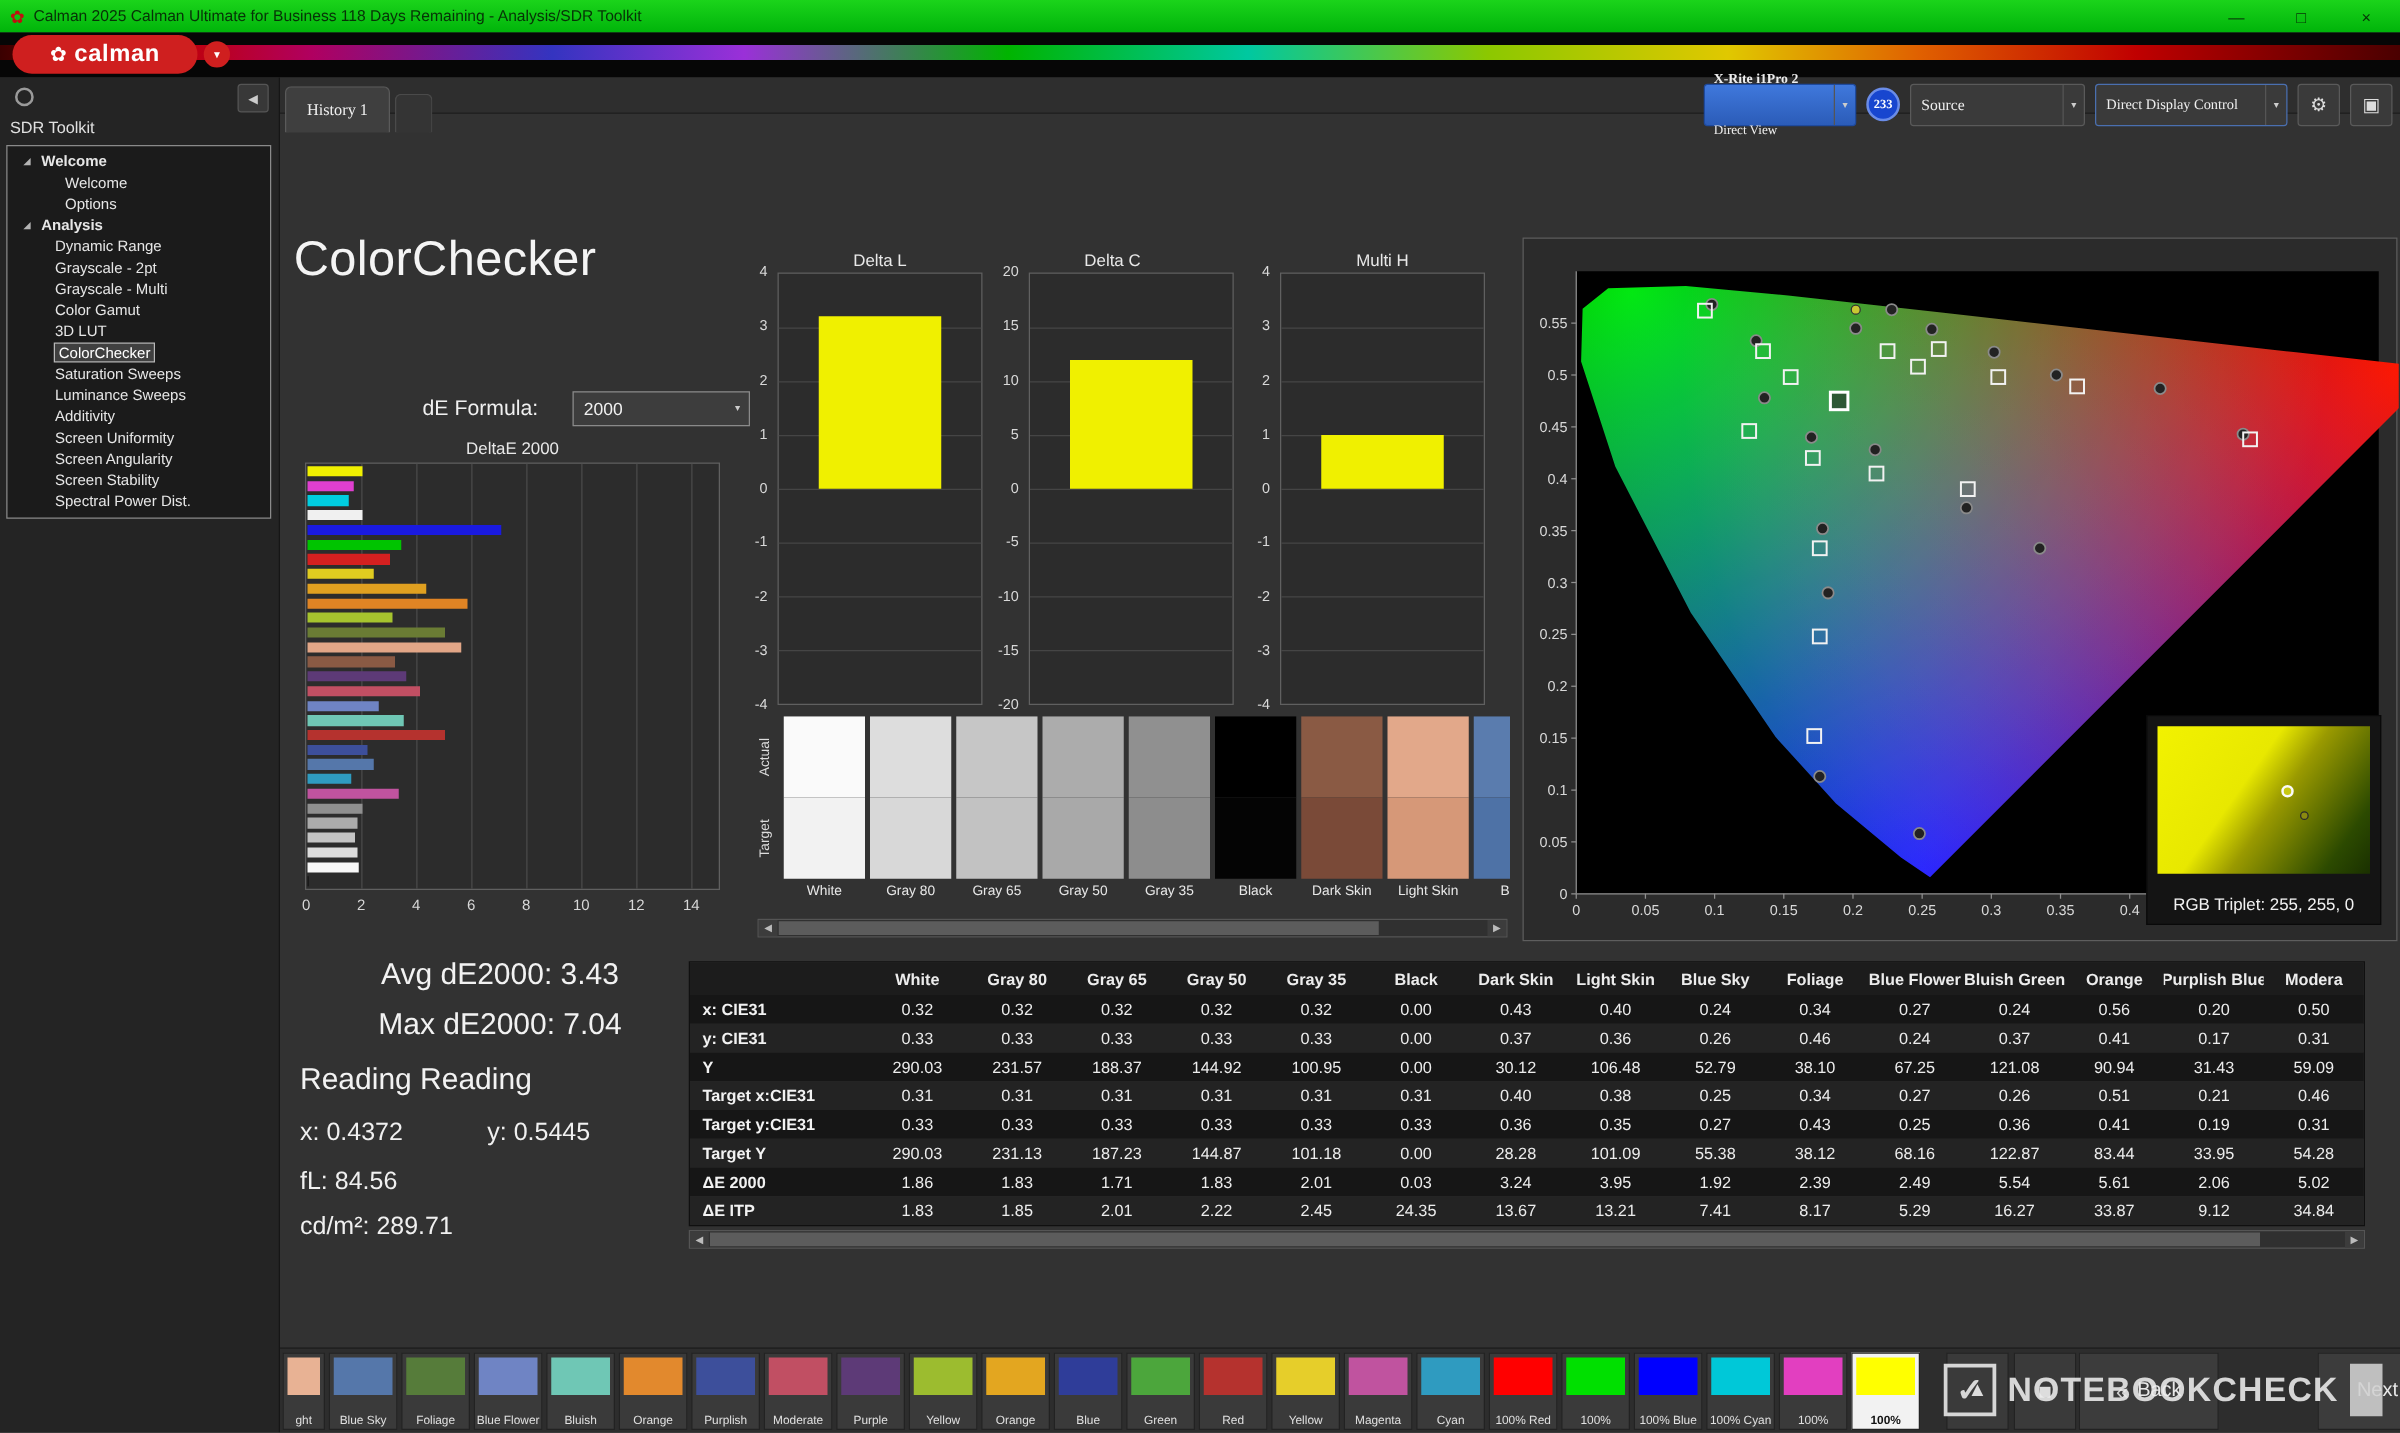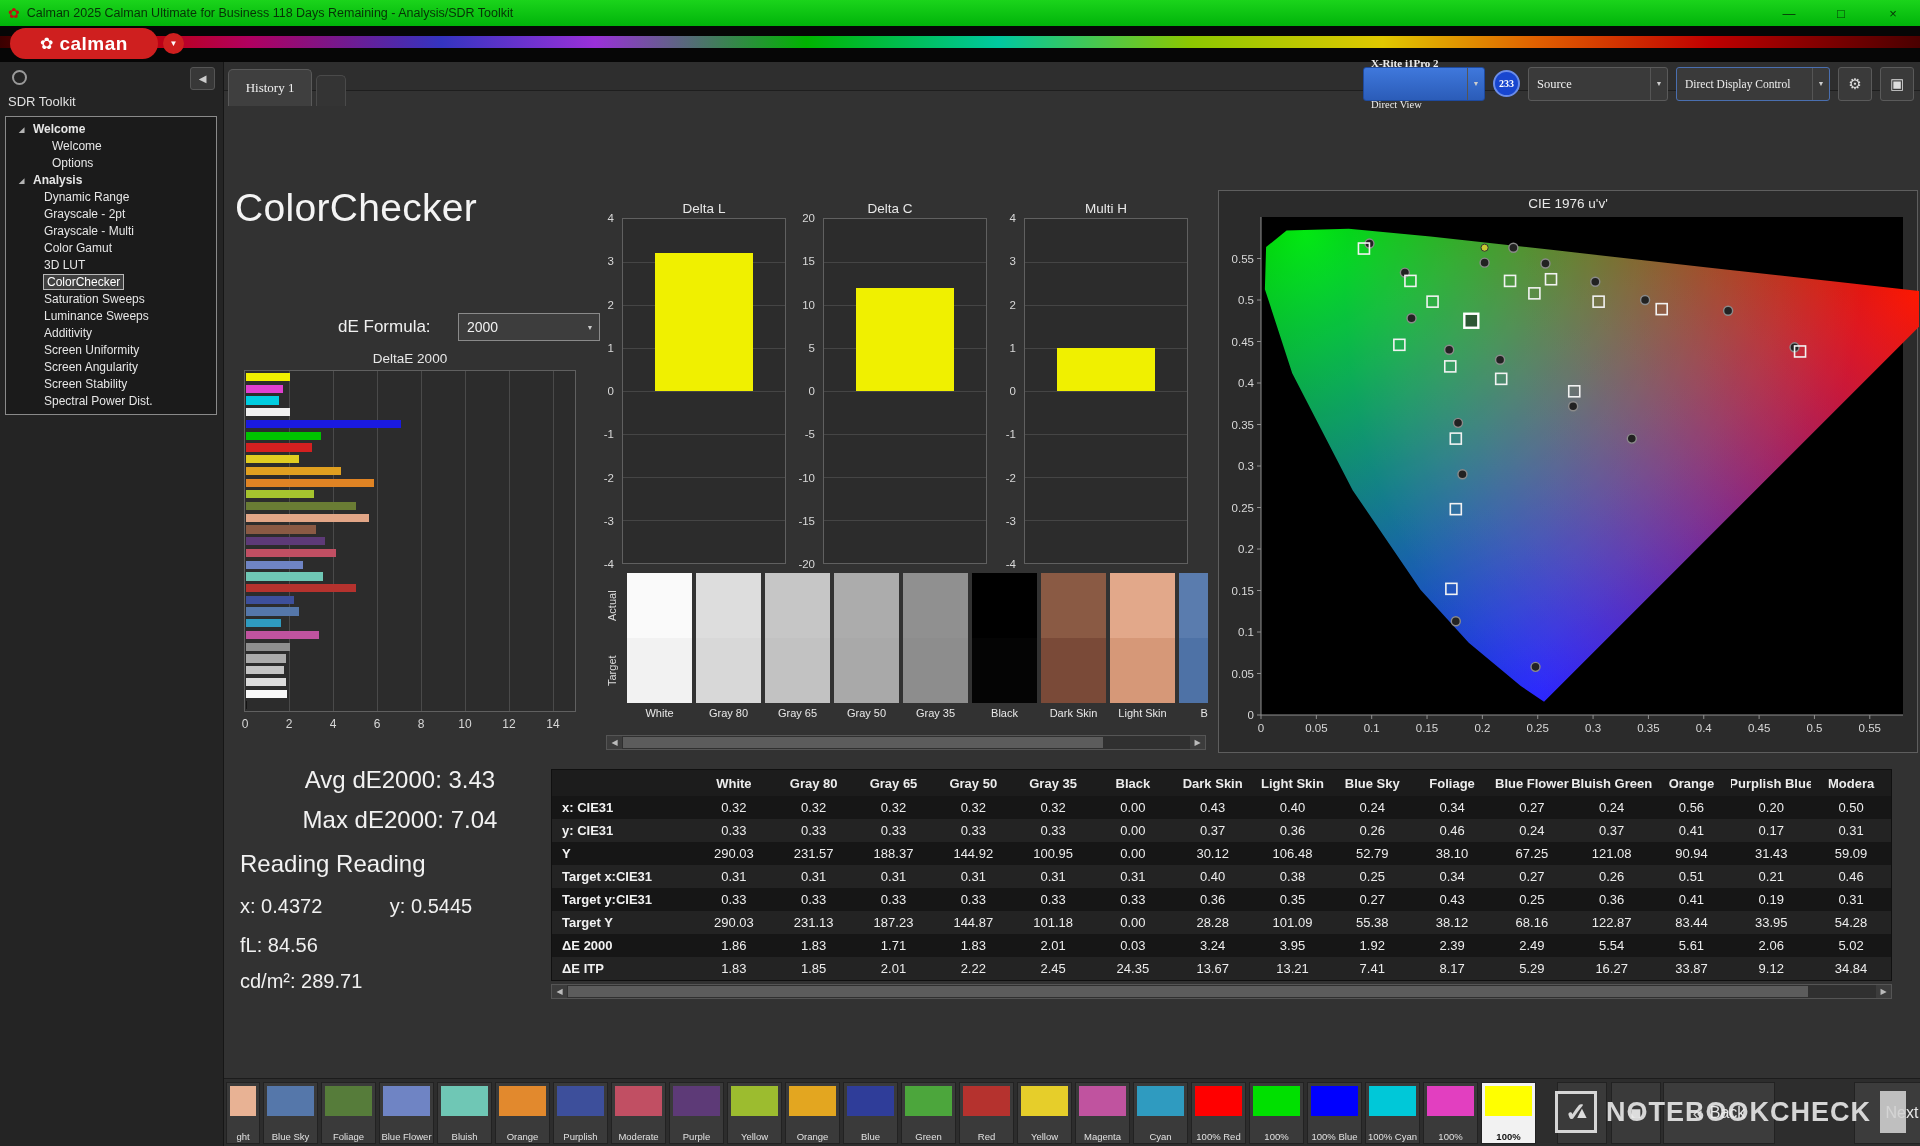--- a/index.html
+++ b/index.html
@@ -384,21 +384,20 @@
     <div class="scroll-btn">
         <span>◀</span>
       </div>
     <div class="scroll-thumb" style="width:480px;"></div>
     <div class="scroll-btn" style="margin-left:auto;">
         <span>▶</span>
       </div>
   </div>
 
   <div id="cie-panel">
-    <div id="cie-title">CIE 1976 u'v'</div>
     <svg id="cie-svg" width="700" height="563">
         <defs>
           <clipPath id="locusClip">
             <polygon points="325.03344827586204,510.803 301.7886206896552,494.95 249.76448275862072,451.707 201.5037931034483,398.67 133.65103448275863,299.236 73.21448275862069,182.289 45.87413793103448,98.12699999999995 47.09172413793104,56.04599999999999 67.56931034482758,39.528999999999996 129.66620689655173,37.86899999999997 211.46586206896555,45.42199999999997 332.3389655172414,58.867999999999995 488.6327586206897,76.38099999999997 617.8075862068965,90.82299999999992 732.0393103448276,103.60500000000002"></polygon>
           </clipPath>
           <radialGradient id="gR">
             <stop offset="0" stop-color="#ff1800"></stop>
             <stop offset="1" stop-color="#000000"></stop>
           </radialGradient>
           <radialGradient id="gG">
@@ -497,20 +496,27 @@
         <rect x="174.86206896551724" y="148.32" width="11" height="11" fill="none" stroke="#f2f2f2" stroke-width="1.6"></rect>
         <rect x="225.77931034482762" y="169.90000000000003" width="11" height="11" fill="none" stroke="#f2f2f2" stroke-width="1.6"></rect>
         <rect x="276.696551724138" y="182.34999999999997" width="11" height="11" fill="none" stroke="#f2f2f2" stroke-width="1.6"></rect>
         <rect x="349.75172413793103" y="194.8" width="11" height="11" fill="none" stroke="#f2f2f2" stroke-width="1.6"></rect>
         <rect x="231.31379310344826" y="242.10999999999996" width="11" height="11" fill="none" stroke="#f2f2f2" stroke-width="1.6"></rect>
         <rect x="231.31379310344826" y="312.65999999999997" width="11" height="11" fill="none" stroke="#f2f2f2" stroke-width="1.6"></rect>
         <rect x="226.88620689655173" y="392.34" width="11" height="11" fill="none" stroke="#f2f2f2" stroke-width="1.6"></rect>
         <rect x="245.31034482758625" y="122.75" width="14" height="14" fill="rgba(30,30,30,0.55)" stroke="#ffffff" stroke-width="2.4"></rect>
         <circle cx="265.5931034482759" cy="56.710000000000036" r="3.6" fill="#c8c832" stroke="#333333"></circle>
       </svg>
+    <div id="cie-inset">
+      <div class="inset-swatch">
+        <div class="inset-dot1"></div>
+        <div class="inset-dot2"></div>
+      </div>
+      <div class="inset-label">RGB Triplet: 255, 255, 0</div>
+    </div>
   </div>
 
   <div class="avg-line" style="top:766px;">Avg dE2000: 3.43</div>
   <div class="avg-line" style="top:806px;">Max dE2000: 7.04</div>
   <div class="cr-title">Reading Reading</div>
   <div class="cr-line" style="top:895px;">
     <span>x: 0.4372</span>
     <span style="margin-left:62px;">y: 0.5445</span>
   </div>
   <div class="cr-line" style="top:934px;">fL: 84.56</div>

